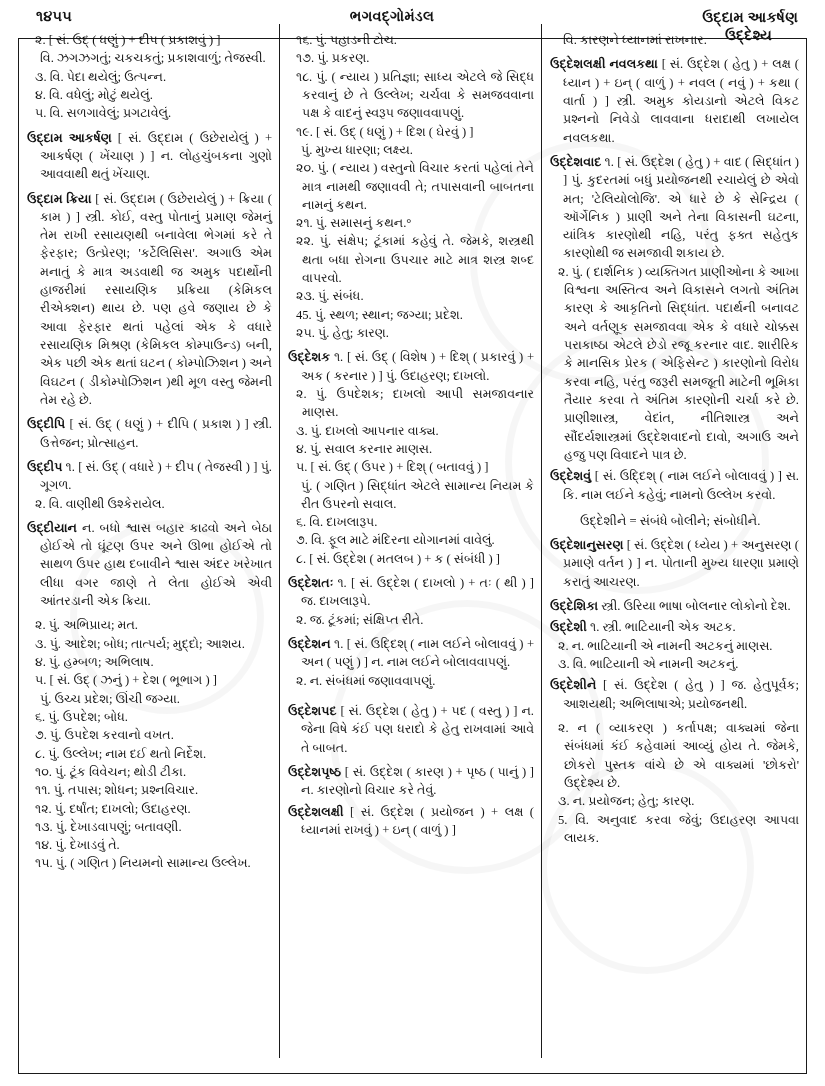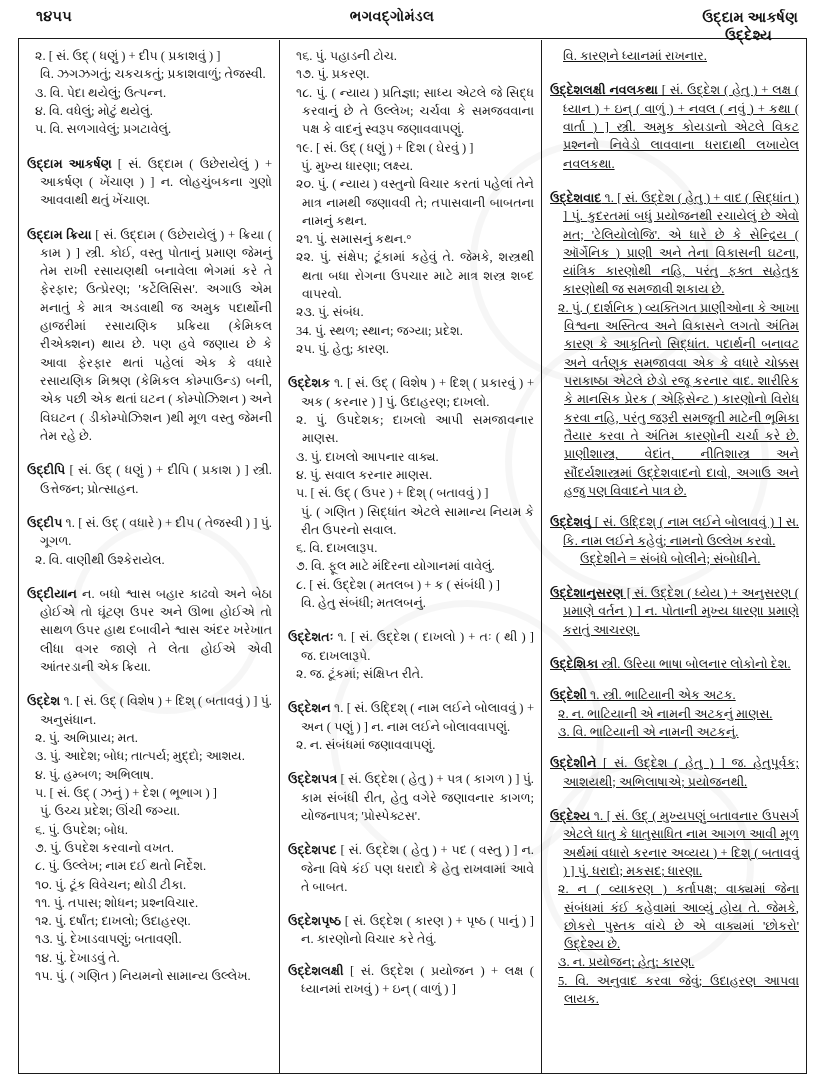--- a/index.html
+++ b/index.html
@@ -69,61 +69,61 @@
     top: 38px;
     width: 789px;
     height: 1036px;
     border: 1.3px solid #1a1a1a;
     box-sizing: border-box;
   }
 
   .cols {
     position: absolute;
     left: 19px;
-    top: 40px;
+    top: 24px;
     width: 787px;
     height: 1034px;
     display: flex;
     box-sizing: border-box;
   }
   .col {
     box-sizing: border-box;
     padding: 7px 7px 4px 8px;
     position: relative;
     overflow: hidden;
   }
   .col1 { width: 261px; border-right: 1.3px solid #1a1a1a; }
   .col2 { width: 262px; border-right: 1.3px solid #1a1a1a; }
-  .col3 { width: 264px; text-decoration: underline; }
+  .col3 { width: 264px; }
   .blk {
     font-size: 12.6px;
     line-height: 1.455;
     text-align: justify;
     text-justify: inter-word;
     margin: 0;
     padding: 0;
   }
   
   .blk.hang {
     padding-left: 13px;
     text-indent: -13px;
-    margin-top: 10px;
   }
   
   .blk.sense {
     padding-left: 14px;
     text-indent: -6px;
   }
   .blk.cont {
     padding-left: 13px;
     text-indent: 0;
   }
   .blk.sub {
     padding-left: 30px;
     text-indent: 0;
+    margin-top: 8px;
   }
   .hw {
     font-weight: bold;
   }
   .spacer { height: 6px; }
   .spacer-sm { height: 3px; }
 </style>
 </head>
 <body>
 
@@ -158,21 +158,20 @@
         <div class="spacer"></div>
         <div class="blk hang"><span class="hw">ઉદ્દામ ક્રિયા</span><span> [ સં. ઉદ્દામ ( ઉછેરાયેલું ) + ક્રિયા ( કામ ) ] સ્ત્રી. કોઈ, વસ્તુ પોતાનું પ્રમાણ જેમનું તેમ રાખી રસાયણથી બનાવેલા ભેગમાં કરે તે ફેરફાર; ઉત્પ્રેરણ; 'કર્ટેલિસિસ'. અગાઉ એમ મનાતું કે માત્ર અડવાથી જ અમુક પદાર્થોની હાજરીમાં રસાયણિક પ્રક્રિયા (કેમિકલ રીએક્શન) થાય છે. પણ હવે જણાય છે કે આવા ફેરફાર થતાં પહેલાં એક કે વધારે રસાયણિક મિશ્રણ (કેમિકલ કોમ્પાઉન્ડ) બની, એક પછી એક થતાં ઘટન ( કોમ્પોઝિશન ) અને વિઘટન ( ડીકોમ્પોઝિશન )થી મૂળ વસ્તુ જેમની તેમ રહે છે.</span></div>
         <div class="spacer"></div>
         <div class="blk hang"><span class="hw">ઉદ્દીપિ</span><span> [ સં. ઉદ્ ( ધણું ) + દીપિ ( પ્રકાશ ) ] સ્ત્રી. ઉત્તેજન; પ્રોત્સાહન.</span></div>
         <div class="spacer"></div>
         <div class="blk hang"><span class="hw">ઉદ્દીપ</span><span> ૧. [ સં. ઉદ્ ( વધારે ) + દીપ ( તેજસ્વી ) ] પું. ગૂગળ.</span></div>
         <div class="blk sense">૨. વિ. વાણીથી ઉશ્કેરાયેલ.</div>
         <div class="spacer"></div>
         <div class="blk hang"><span class="hw">ઉદ્દીયાન</span><span> ન. બધો શ્વાસ બહાર કાઢવો અને બેઠા હોઈએ તો ઘૂંટણ ઉપર અને ઊભા હોઈએ તો સાથળ ઉપર હાથ દબાવીને શ્વાસ અંદર ખરેખાત લીધા વગર જાણે તે લેતા હોઈએ એવી આંતરડાની એક ક્રિયા.</span></div>
         <div class="spacer"></div>
-        <div class="blk hang"><span class="hw">ઉદ્દેશ</span><span> ૧. [ સં. ઉદ્ ( વિશેષ ) + દિશ્ ( બતાવવું ) ] પું. અનુસંધાન.</span></div>
         <div class="blk sense">૨. પું. અભિપ્રાય; મત.</div>
         <div class="blk sense">૩. પું. આદેશ; બોધ; તાત્પર્ય; મુદ્દો; આશય.</div>
         <div class="blk sense">૪. પું. હમ્બળ; અભિલાષ.</div>
         <div class="blk sense">૫. [ સં. ઉદ્ ( ઝનું ) + દેશ ( ભૂભાગ ) ]</div>
         <div class="blk cont">પું. ઉચ્ચ પ્રદેશ; ઊંચી જગ્યા.</div>
         <div class="blk sense">૬. પું. ઉપદેશ; બોધ.</div>
         <div class="blk sense">૭. પું. ઉપદેશ કરવાનો વખત.</div>
         <div class="blk sense">૮. પું. ઉલ્લેખ; નામ દઈ થતો નિર્દેશ.</div>
         <div class="blk sense">૧૦. પું. ટૂંક વિવેચન; થોડી ટીકા.</div>
         <div class="blk sense">૧૧. પું. તપાસ; શોધન; પ્રશ્નવિચાર.</div>
@@ -184,41 +183,39 @@
     <div class="col col2">
         <div class="blk sense">૧૬. પું. પહાડની ટોચ.</div>
         <div class="blk sense">૧૭. પું. પ્રકરણ.</div>
         <div class="blk sense">૧૮. પું. ( ન્યાય ) પ્રતિજ્ઞા; સાધ્ય એટલે જે સિદ્ધ કરવાનું છે તે ઉલ્લેખ; ચર્ચવા કે સમજવવાના પક્ષ કે વાદનું સ્વરૂપ જણાવવાપણું.</div>
         <div class="blk sense">૧૯. [ સં. ઉદ્ ( ધણું ) + દિશ ( ઘેરવું ) ]</div>
         <div class="blk cont">પું. મુખ્ય ધારણા; લક્ષ્ય.</div>
         <div class="blk sense">૨૦. પું. ( ન્યાય ) વસ્તુનો વિચાર કરતાં પહેલાં તેને માત્ર નામથી જણાવવી તે; તપાસવાની બાબતના નામનું કથન.</div>
         <div class="blk sense">૨૧. પું. સમાસનું કથન.°</div>
         <div class="blk sense">૨૨. પું. સંક્ષેપ; ટૂંકામાં કહેવું તે. જેમકે, શસ્ત્રથી થતા બધા રોગના ઉપચાર માટે માત્ર શસ્ત્ર શબ્દ વાપરવો.</div>
         <div class="blk sense">૨૩. પું. સંબંધ.</div>
-        <div class="blk sense">34. પું. સ્થળ; સ્થાન; જગ્યા; પ્રદેશ.</div>
+        <div class="blk sense">45. પું. સ્થળ; સ્થાન; જગ્યા; પ્રદેશ.</div>
         <div class="blk sense">૨૫. પું. હેતુ; કારણ.</div>
         <div class="spacer"></div>
         <div class="blk hang"><span class="hw">ઉદ્દેશક</span><span> ૧. [ સં. ઉદ્ ( વિશેષ ) + દિશ્ ( પ્રકારવું ) + અક ( કરનાર ) ] પું. ઉદાહરણ; દાખલો.</span></div>
         <div class="blk sense">૨. પું. ઉપદેશક; દાખલો આપી સમજાવનાર માણસ.</div>
         <div class="blk sense">૩. પું. દાખલો આપનાર વાક્ય.</div>
         <div class="blk sense">૪. પું. સવાલ કરનાર માણસ.</div>
         <div class="blk sense">૫. [ સં. ઉદ્ ( ઉપર ) + દિશ્ ( બતાવવું ) ]</div>
         <div class="blk cont">પું. ( ગણિત ) સિદ્ધાંત એટલે સામાન્ય નિયમ કે રીત ઉપરનો સવાલ.</div>
         <div class="blk sense">૬. વિ. દાખલારૂપ.</div>
         <div class="blk sense">૭. વિ. ફૂલ માટે મંદિરના યોગાનમાં વાવેલું.</div>
         <div class="blk sense">૮. [ સં. ઉદ્દેશ ( મતલબ ) + ક ( સંબંધી ) ]</div>
-        <div class="blk cont">વિ. હેતુ સંબંધી; મતલબનું.</div>
         <div class="spacer"></div>
         <div class="blk hang"><span class="hw">ઉદ્દેશતઃ</span><span> ૧. [ સં. ઉદ્દેશ ( દાખલો ) + તઃ ( થી ) ] જ. દાખલારૂપે.</span></div>
         <div class="blk sense">૨. જ. ટૂંકમાં; સંક્ષિપ્ત રીતે.</div>
         <div class="spacer"></div>
         <div class="blk hang"><span class="hw">ઉદ્દેશન</span><span> ૧. [ સં. ઉદ્દિશ્ ( નામ લઈને બોલાવવું ) + અન ( પણું ) ] ન. નામ લઈને બોલાવવાપણું.</span></div>
         <div class="blk sense">૨. ન. સંબંધમાં જણાવવાપણું.</div>
         <div class="spacer"></div>
-        <div class="blk hang"><span class="hw">ઉદ્દેશપત્ર</span><span> [ સં. ઉદ્દેશ ( હેતુ ) + પત્ર ( કાગળ ) ] પું. કામ સંબંધી રીત, હેતુ વગેરે જણાવનાર કાગળ; યોજનાપત્ર; 'પ્રોસ્પેક્ટસ'.</span></div>
         <div class="spacer"></div>
         <div class="blk hang"><span class="hw">ઉદ્દેશપદ</span><span> [ સં. ઉદ્દેશ ( હેતુ ) + પદ ( વસ્તુ ) ] ન. જેના વિષે કંઈ પણ ધરાદો કે હેતુ રાખવામાં આવે તે બાબત.</span></div>
         <div class="spacer"></div>
         <div class="blk hang"><span class="hw">ઉદ્દેશપૃષ્ઠ</span><span> [ સં. ઉદ્દેશ ( કારણ ) + પૃષ્ઠ ( પાનું ) ] ન. કારણોનો વિચાર કરે તેવું.</span></div>
         <div class="spacer-sm"></div>
         <div class="blk hang"><span class="hw">ઉદ્દેશલક્ષી</span><span> [ સં. ઉદ્દેશ ( પ્રયોજન ) + લક્ષ ( ધ્યાનમાં રાખવું )  +  ઇન્ ( વાળું ) ]</span></div>
       </div>
     <div class="col col3">
         <div class="blk cont">વિ. કારણને ધ્યાનમાં રાખનાર.</div>
         <div class="spacer"></div>
@@ -233,20 +230,19 @@
         <div class="blk hang"><span class="hw">ઉદ્દેશાનુસરણ</span><span> [ સં. ઉદ્દેશ ( ધ્યેય ) + અનુસરણ ( પ્રમાણે વર્તન ) ] ન. પોતાની મુખ્ય ધારણા પ્રમાણે કરાતું આચરણ.</span></div>
         <div class="spacer"></div>
         <div class="blk hang"><span class="hw">ઉદ્દેશિકા</span><span> સ્ત્રી. ઉરિયા ભાષા બોલનાર લોકોનો દેશ.</span></div>
         <div class="spacer-sm"></div>
         <div class="blk hang"><span class="hw">ઉદ્દેશી</span><span> ૧. સ્ત્રી. ભાટિયાની એક અટક.</span></div>
         <div class="blk sense">૨. ન. ભાટિયાની એ નામની અટકનું માણસ.</div>
         <div class="blk sense">૩. વિ. ભાટિયાની એ નામની અટકનું.</div>
         <div class="spacer-sm"></div>
         <div class="blk hang"><span class="hw">ઉદ્દેશીને</span><span> [ સં. ઉદ્દેશ ( હેતુ ) ] જ. હેતુપૂર્વક; આશયથી; અભિલાષાએ; પ્રયોજનથી.</span></div>
         <div class="spacer"></div>
-        <div class="blk hang"><span class="hw">ઉદ્દેશ્ય</span><span> ૧. [ સં. ઉદ્ ( મુખ્યપણું બતાવનાર ઉપસર્ગ એટલે ધાતુ કે ધાતુસાધિત નામ આગળ આવી મૂળ અર્થમાં વધારો કરનાર અવ્યય ) + દિશ્ ( બતાવવું ) ] પું. ધરાદો; મકસદ; ધારણા.</span></div>
         <div class="blk sense">૨. ન ( વ્યાકરણ ) કર્તાપક્ષ; વાક્યમાં જેના સંબંધમાં કંઈ કહેવામાં આવ્યું હોય તે. જેમકે, છોકરો પુસ્તક વાંચે છે એ વાક્યમાં 'છોકરો' ઉદ્દેશ્ય છે.</div>
         <div class="blk sense">૩. ન. પ્રયોજન; હેતુ; કારણ.</div>
         <div class="blk sense">5. વિ. અનુવાદ   કરવા   જેવું;   ઉદાહરણ આપવા લાયક.</div>
       </div>
   </div>
 
 </div>
 
 </body></html>

